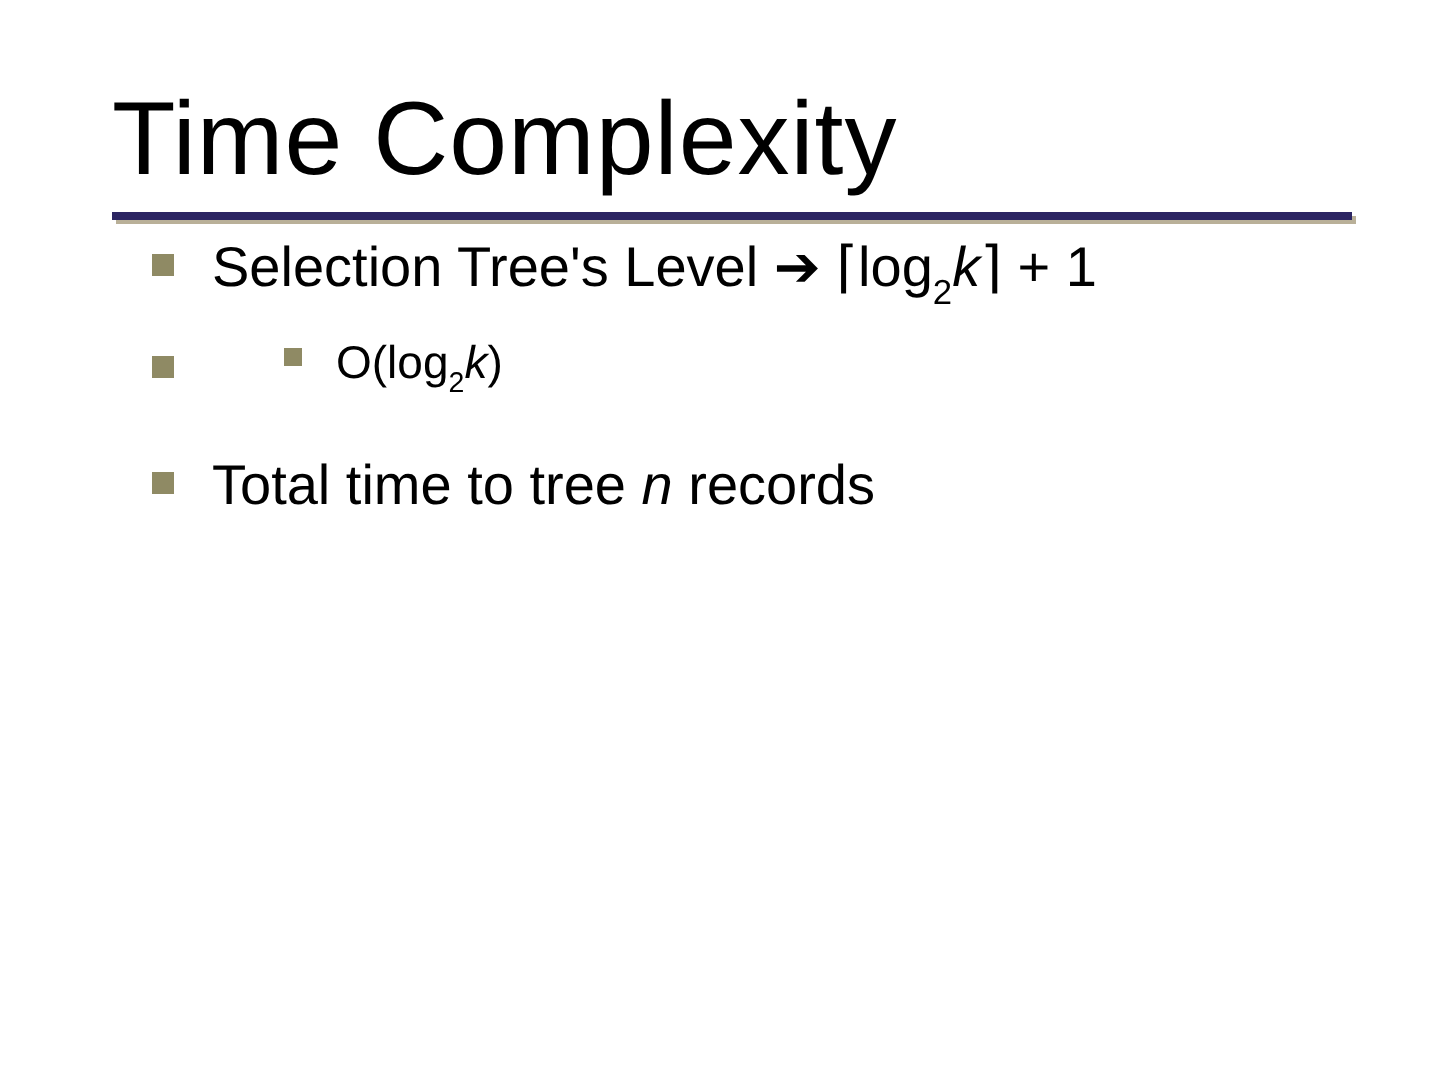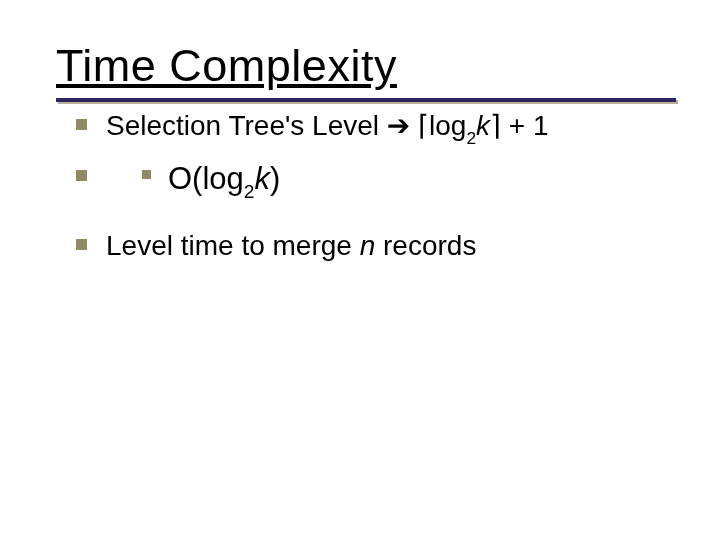--- a/index.html
+++ b/index.html
@@ -16,25 +16,24 @@
     position: relative;
     width: 720px;
     height: 540px;
     padding: 40px 40px 0 56px;
     box-sizing: border-box;
   }
   .title-block {
     position: relative;
   }
   .title {
-    font-size: 45px;
+    font-size: 52px;
     font-weight: 400;
     margin: 0 0 6px 0;
     letter-spacing: 0.5px;
-    text-decoration: underline;
   }
   .underline-wrap {
     position: relative;
     height: 8px;
     width: 620px;
   }
   .underline-shadow {
     position: absolute;
     left: 2px;
     top: 2px;
@@ -70,21 +69,21 @@
     left: 0;
     top: 0.48em;
     width: 11px;
     height: 11px;
     background: #8f8a64;
   }
   ul.level2 {
     list-style: none;
     padding-left: 36px;
     margin: 8px 0 22px 0;
-    font-size: 31px;
+    font-size: 23px;
   }
   ul.level2 > li {
     position: relative;
     padding-left: 26px;
   }
   ul.level2 > li::before {
     content: "";
     position: absolute;
     left: 0;
     top: 0.42em;
@@ -129,19 +128,19 @@
 
       <li>
         <ul class="level2">
           <li>
             <span>O(log</span><span class="sub">2</span><span class="ital">k</span><span>)</span>
           </li>
         </ul>
       </li>
 
       <li>
-        <span>Level time to merge </span><span class="ital">n</span><span> records</span>
+        <span>Total time to tree </span><span class="ital">n</span><span> records</span>
       </li>
 
     </ul>
   </div>
 
 </div>
 
 </body></html>

